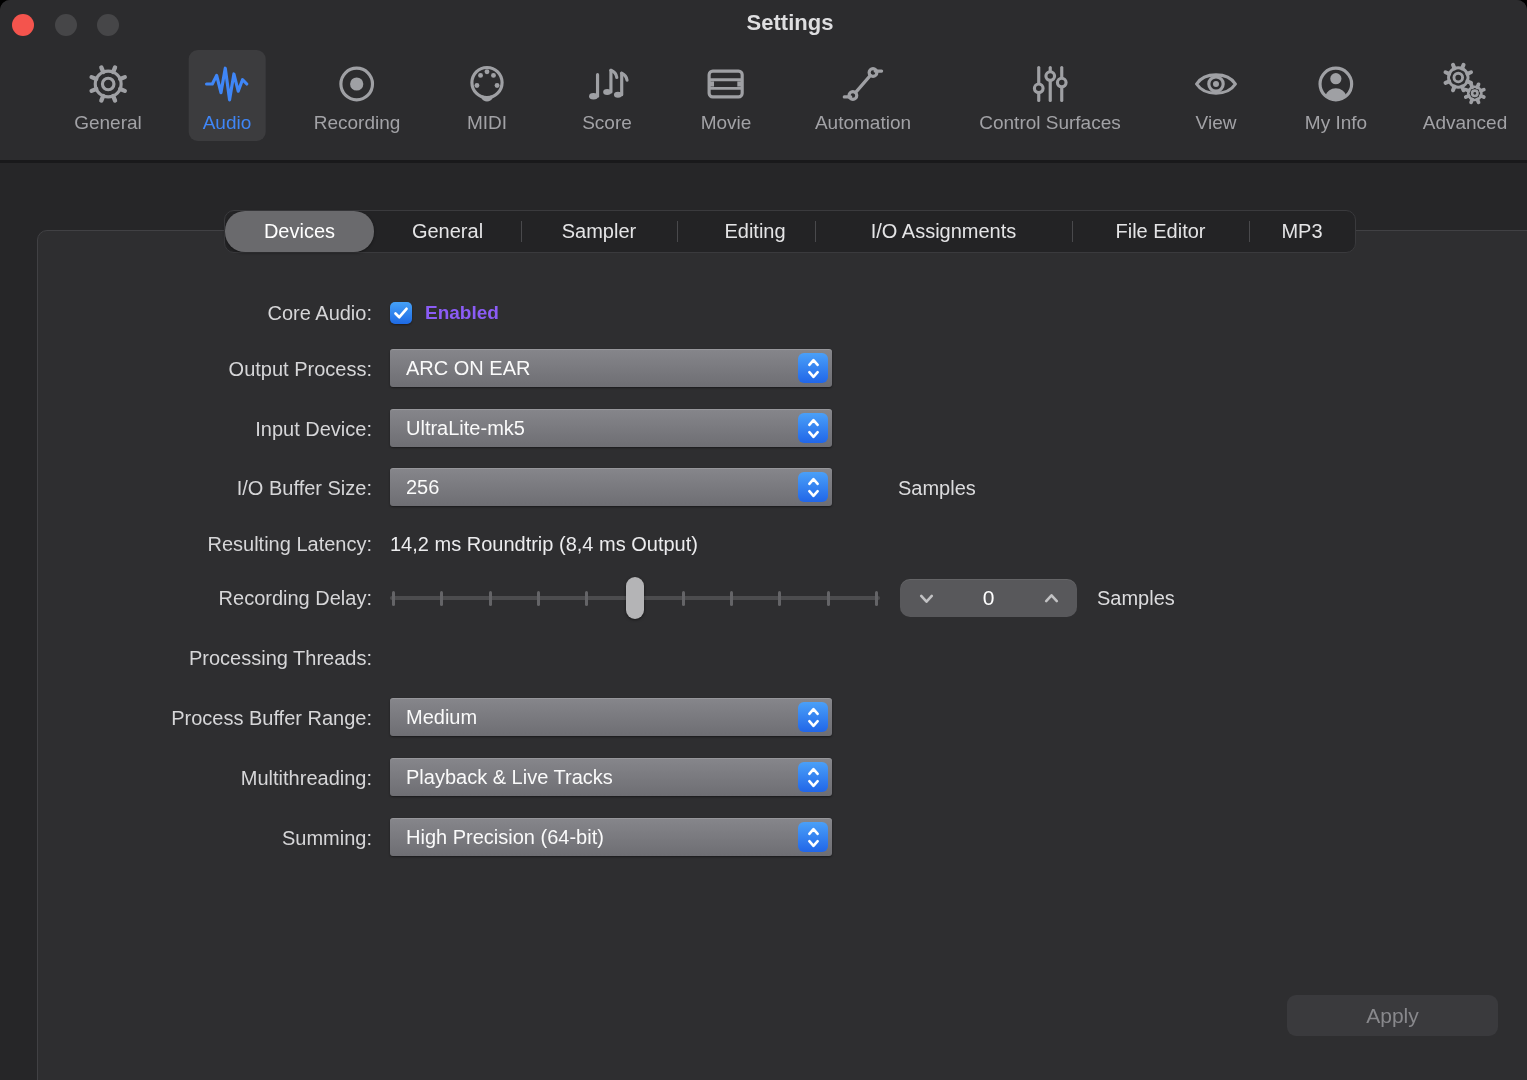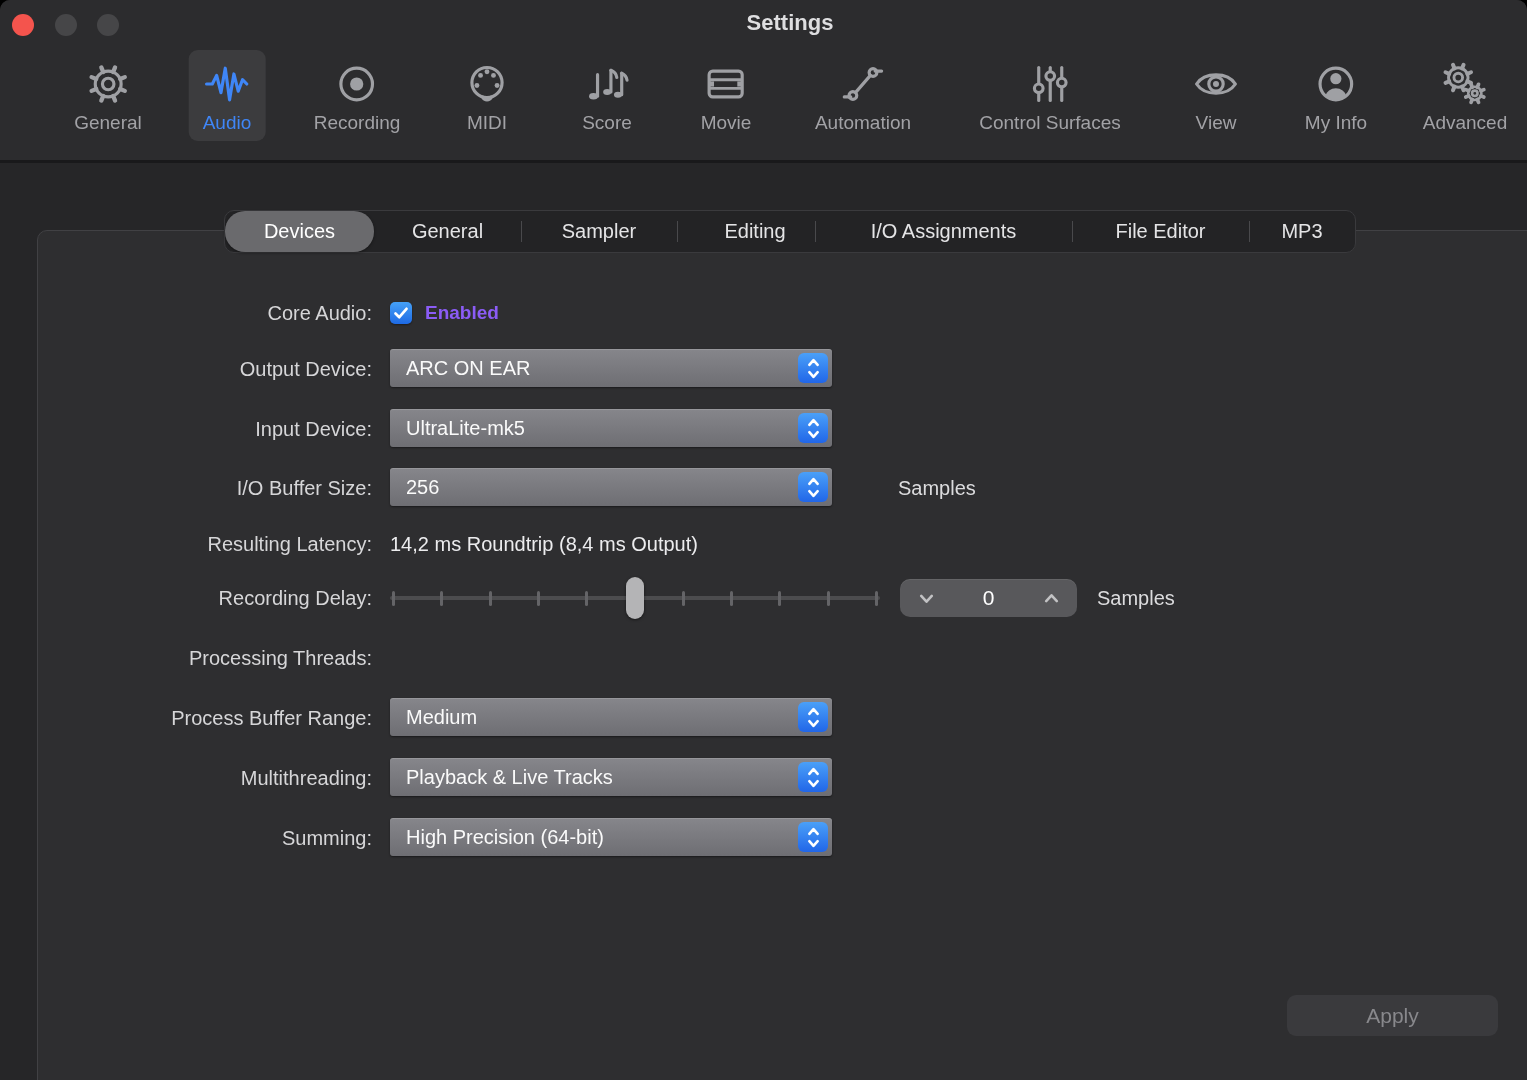--- a/index.html
+++ b/index.html
@@ -236,21 +236,21 @@
     </div>
 
   <div class="flabel" style="top:302px;">Core Audio:</div>
   <div class="checkbox" id="core-audio-checkbox" style="top:302px;">
       <svg width="18" height="18" viewBox="0 0 18 18" fill="none" stroke="#fff" stroke-width="2.7" stroke-linecap="round" stroke-linejoin="round">
         <polyline points="3.5,9.5 7.3,13.2 14.5,4.8"></polyline>
       </svg>
     </div>
   <div class="chk-label" style="top:302px;">Enabled</div>
 
-  <div class="flabel" style="top:358px;">Output Device:</div>
+  <div class="flabel" style="top:358px;">Output Process:</div>
   <div class="popup" style="top:349px;">
     <span class="popup-text">ARC ON EAR</span>
     <span class="popup-cap">
         <svg width="17" height="27" viewBox="0 0 16 26" fill="none" stroke="#fff" stroke-width="2.5" stroke-linecap="round" stroke-linejoin="round">
           <polyline points="4,9.5 8,5 12,9.5"></polyline>
           <polyline points="4,16.5 8,21 12,16.5"></polyline>
         </svg>
       </span>
   </div>
 

